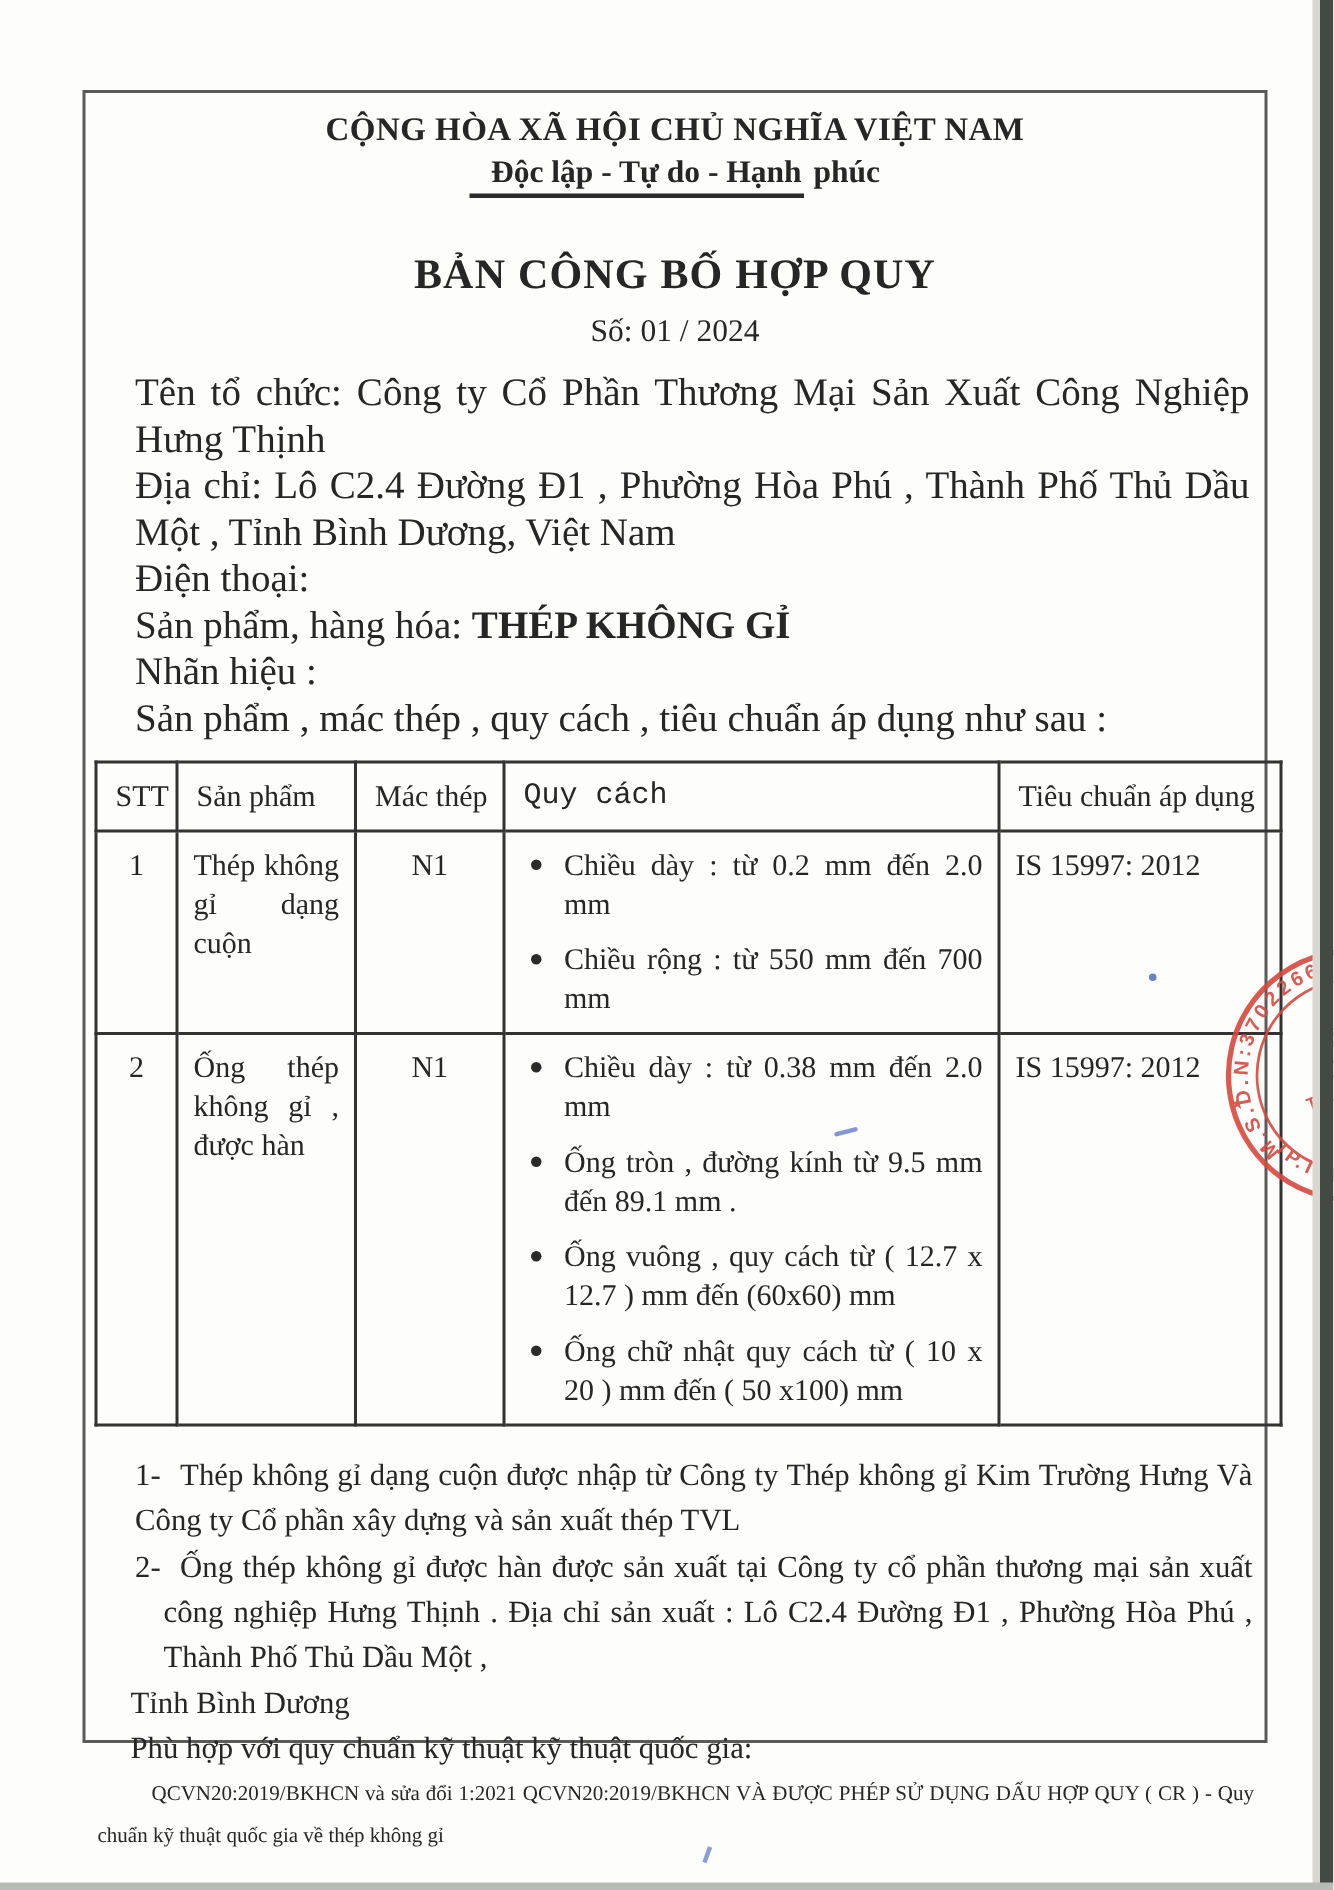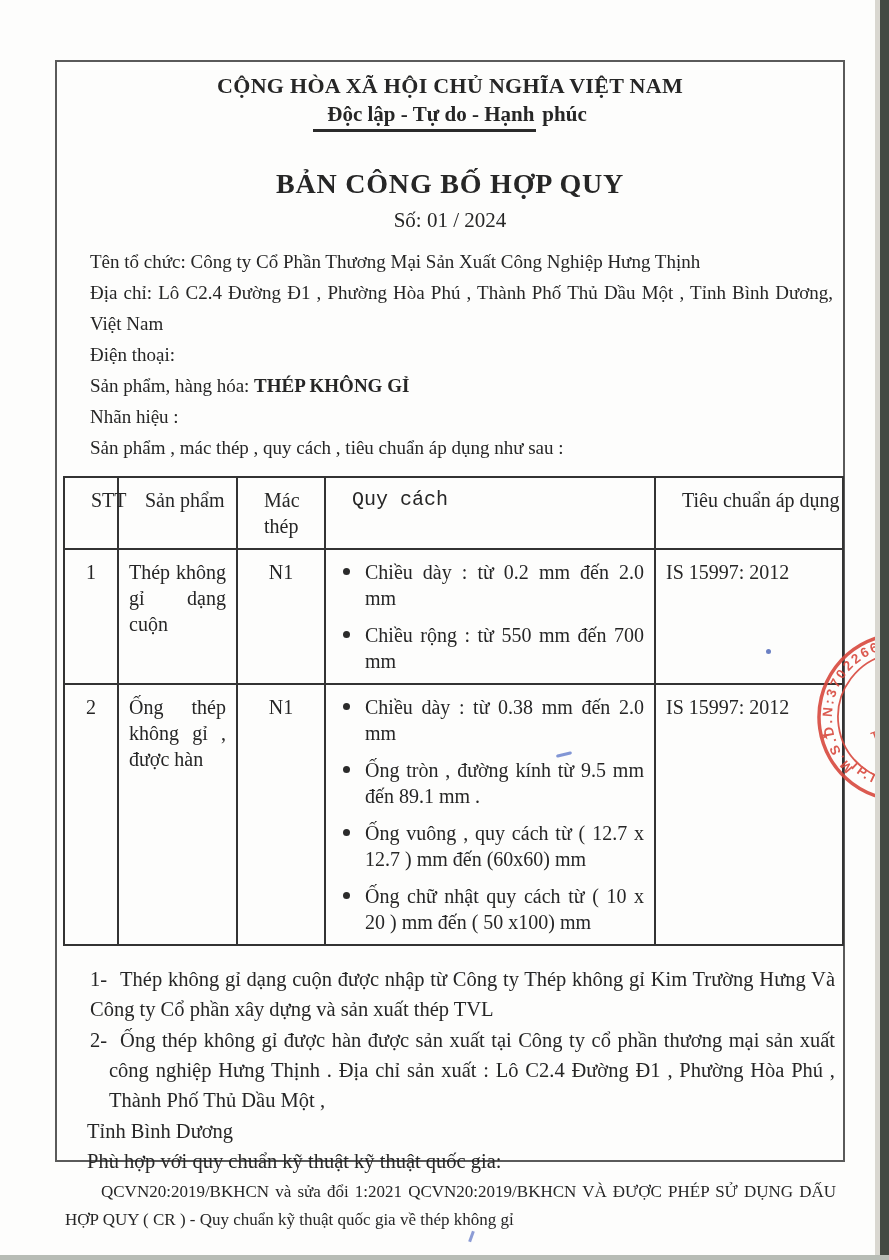--- a/index.html
+++ b/index.html
@@ -7,50 +7,50 @@
         font-family:"Liberation Serif","DejaVu Serif",serif;color:#262626;}
   .frame{position:absolute;left:55px;top:60px;width:790px;height:1102px;
          border:2px solid #5a5a5a;box-sizing:border-box;}
   .center{text-align:center;}
   .nat1{margin-top:11px;font-size:22px;font-weight:bold;letter-spacing:.3px;}
   .motto{margin-top:3px;font-size:21px;font-weight:bold;}
   .motto .ul{display:inline-block;border-bottom:3px solid #2b2b2b;padding:0 2px 2px 14px;}
   .motto .tail{padding-left:6px;}
   .doctitle{margin-top:36px;font-size:28px;font-weight:bold;letter-spacing:.8px;}
   .docnum{margin-top:8px;font-size:21px;}
-  .para{margin:0 10px 0 33px;font-size:19px;line-height:31px;text-align:justify;}
+  .para{margin:0 10px 0 33px;font-size:26px;line-height:31px;text-align:justify;}
   .para.first{margin-top:13px;}
   .bold{font-weight:bold;}
   table.spec{margin:13px 0 0 6px;border-collapse:collapse;table-layout:fixed;width:774px;}
   table.spec th,table.spec td{border:2px solid #333333;vertical-align:top;
         font-size:20px;box-sizing:border-box;}
-  table.spec th{font-weight:normal;text-align:left;padding:9px 6px 9px 26px;line-height:26px;}
+  table.spec th{font-weight:normal;text-align:left;padding:9px 6px 9px 12px;line-height:26px;}
   th.c-stt{width:54px;text-align:center;padding-left:0;}
   th.c-prod{width:119px;}
-  th.c-grade{width:88px;}
+  th.c-grade{width:99px;}
   th.c-spec{width:330px;font-family:Liberation Mono, monospace;}
   th.c-std{width:188px;white-space:nowrap;}
   table.spec td{padding:9px 10px;line-height:26px;}
   td.stt,td.grade{text-align:center;}
   td.prod{text-align:justify;padding:9px 9px;}
   td.specs-cell{padding:9px 10px 9px 10px;}
   ul.specs{list-style:none;margin:0;padding:0;}
   ul.specs li{position:relative;padding-left:29px;margin-bottom:11px;
               text-align:justify;line-height:26px;}
   ul.specs li:last-child{margin-bottom:0;}
   ul.specs li::before{content:"";position:absolute;left:7px;top:9px;width:7px;height:7px;
               background:#2b2b2b;border-radius:50%;}
   .notes{margin:18px 8px 0 33px;font-size:20.5px;line-height:30px;}
   .note{margin:0;text-align:justify;}
   .note .mk{margin-right:13px;}
   .note.hang{padding-left:19px;text-indent:-19px;margin-top:1px;}
   .province{margin:1px 0 0 30px;font-size:20.5px;line-height:30px;}
   .conform{margin:0 0 0 30px;font-size:20.5px;line-height:31px;}
   .qcvn{margin:1px 7px 0 8px;text-indent:36px;text-align:justify;
-        font-size:17px;line-height:28px;}
+        font-size:14px;line-height:28px;}
   
   .edge-right-light{position:absolute;right:9px;top:0;width:5px;height:1257px;
         background:#d9d7d0;z-index:10;}
   .edge-right-dark{position:absolute;right:0;top:0;width:9px;height:1257px;
         background:#434a43;z-index:11;}
   .edge-bottom{position:absolute;left:0;bottom:0;width:889px;height:5px;
         background:#b7bcb5;z-index:12;}
   .stamp-wrap{position:absolute;left:812px;top:627px;z-index:5;}
   .ink{position:absolute;z-index:6;}
   .ink1{left:766px;top:649px;width:5px;height:5px;background:#3a56b0;border-radius:50%;opacity:.75;}

